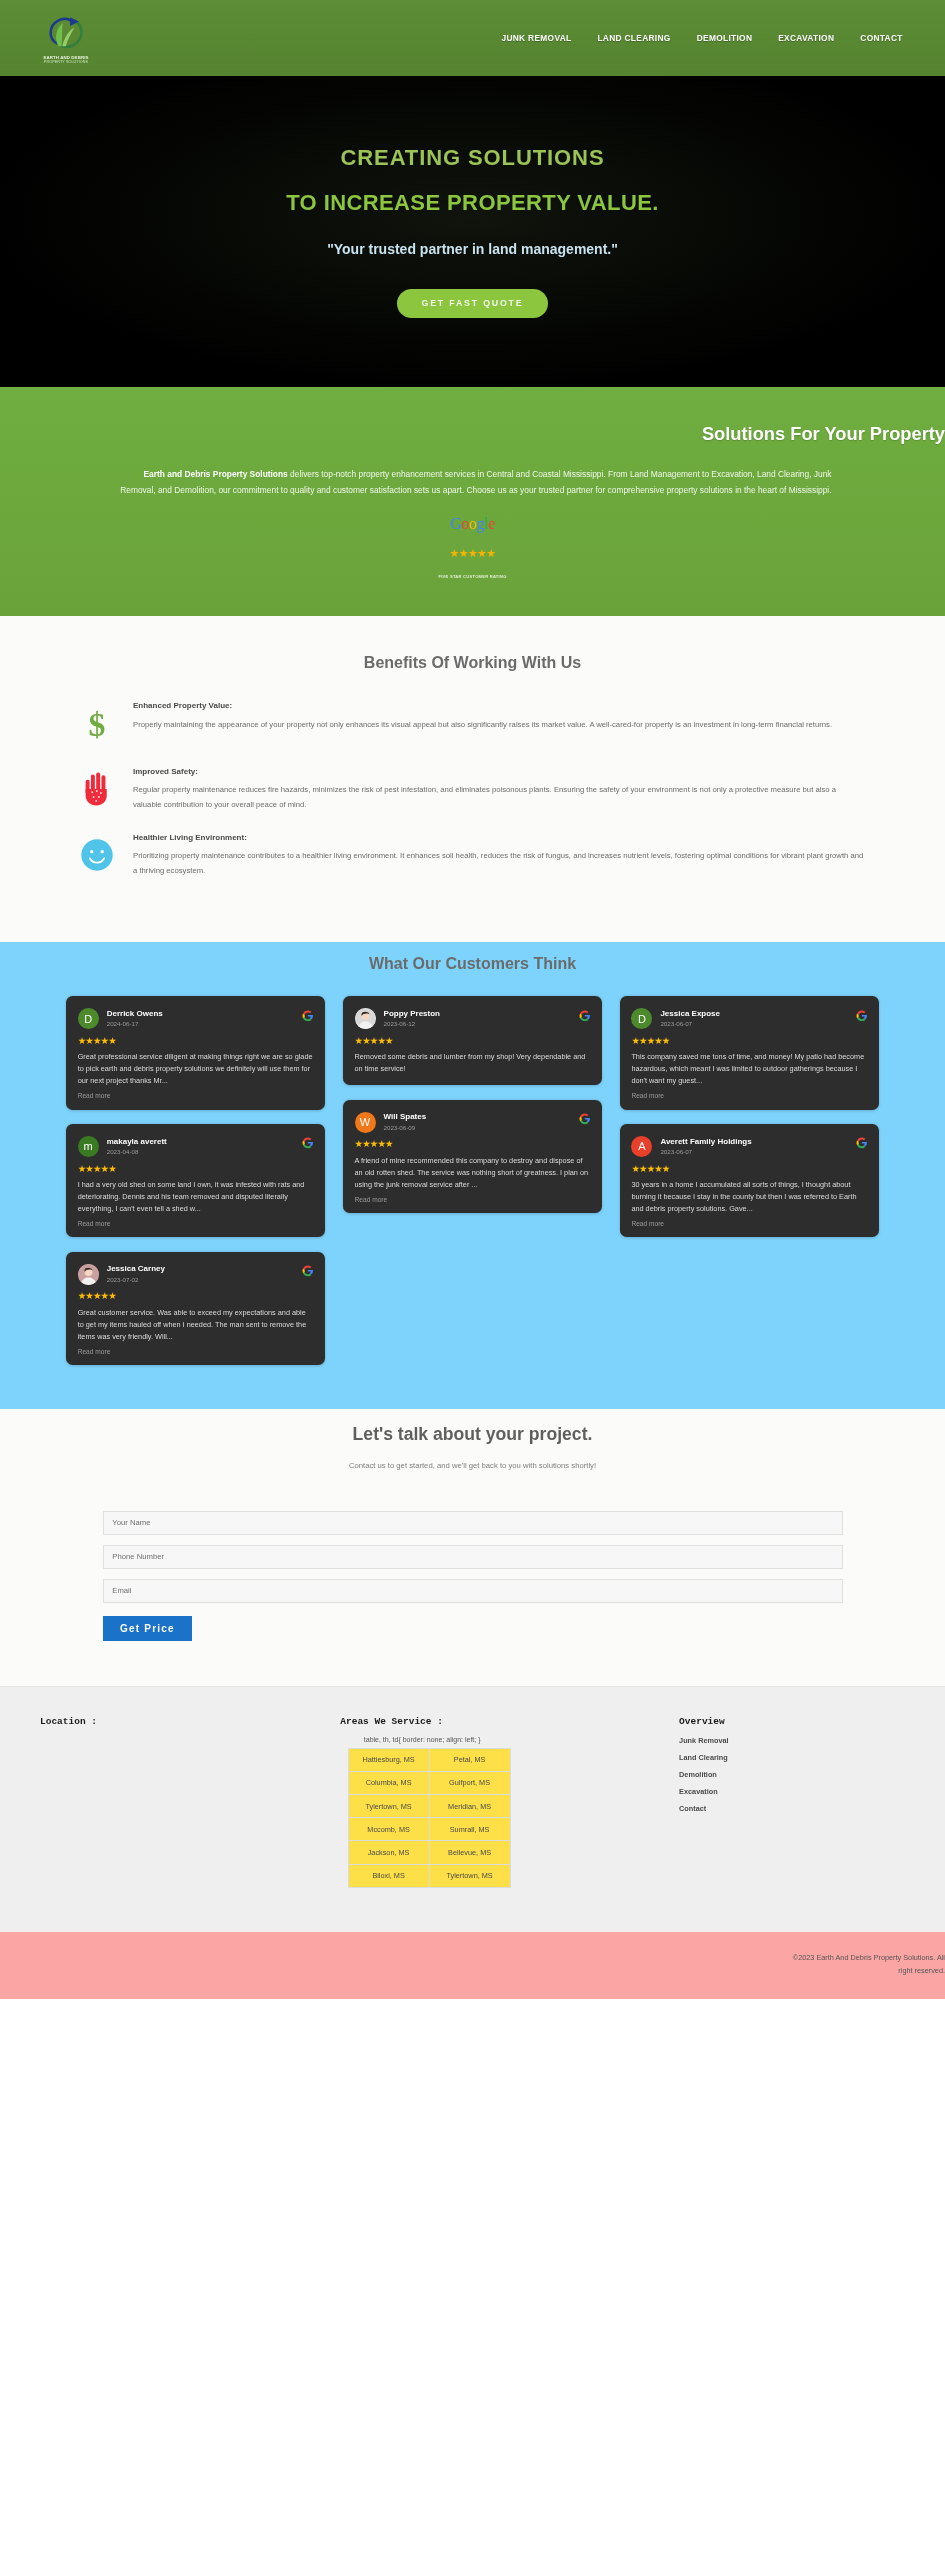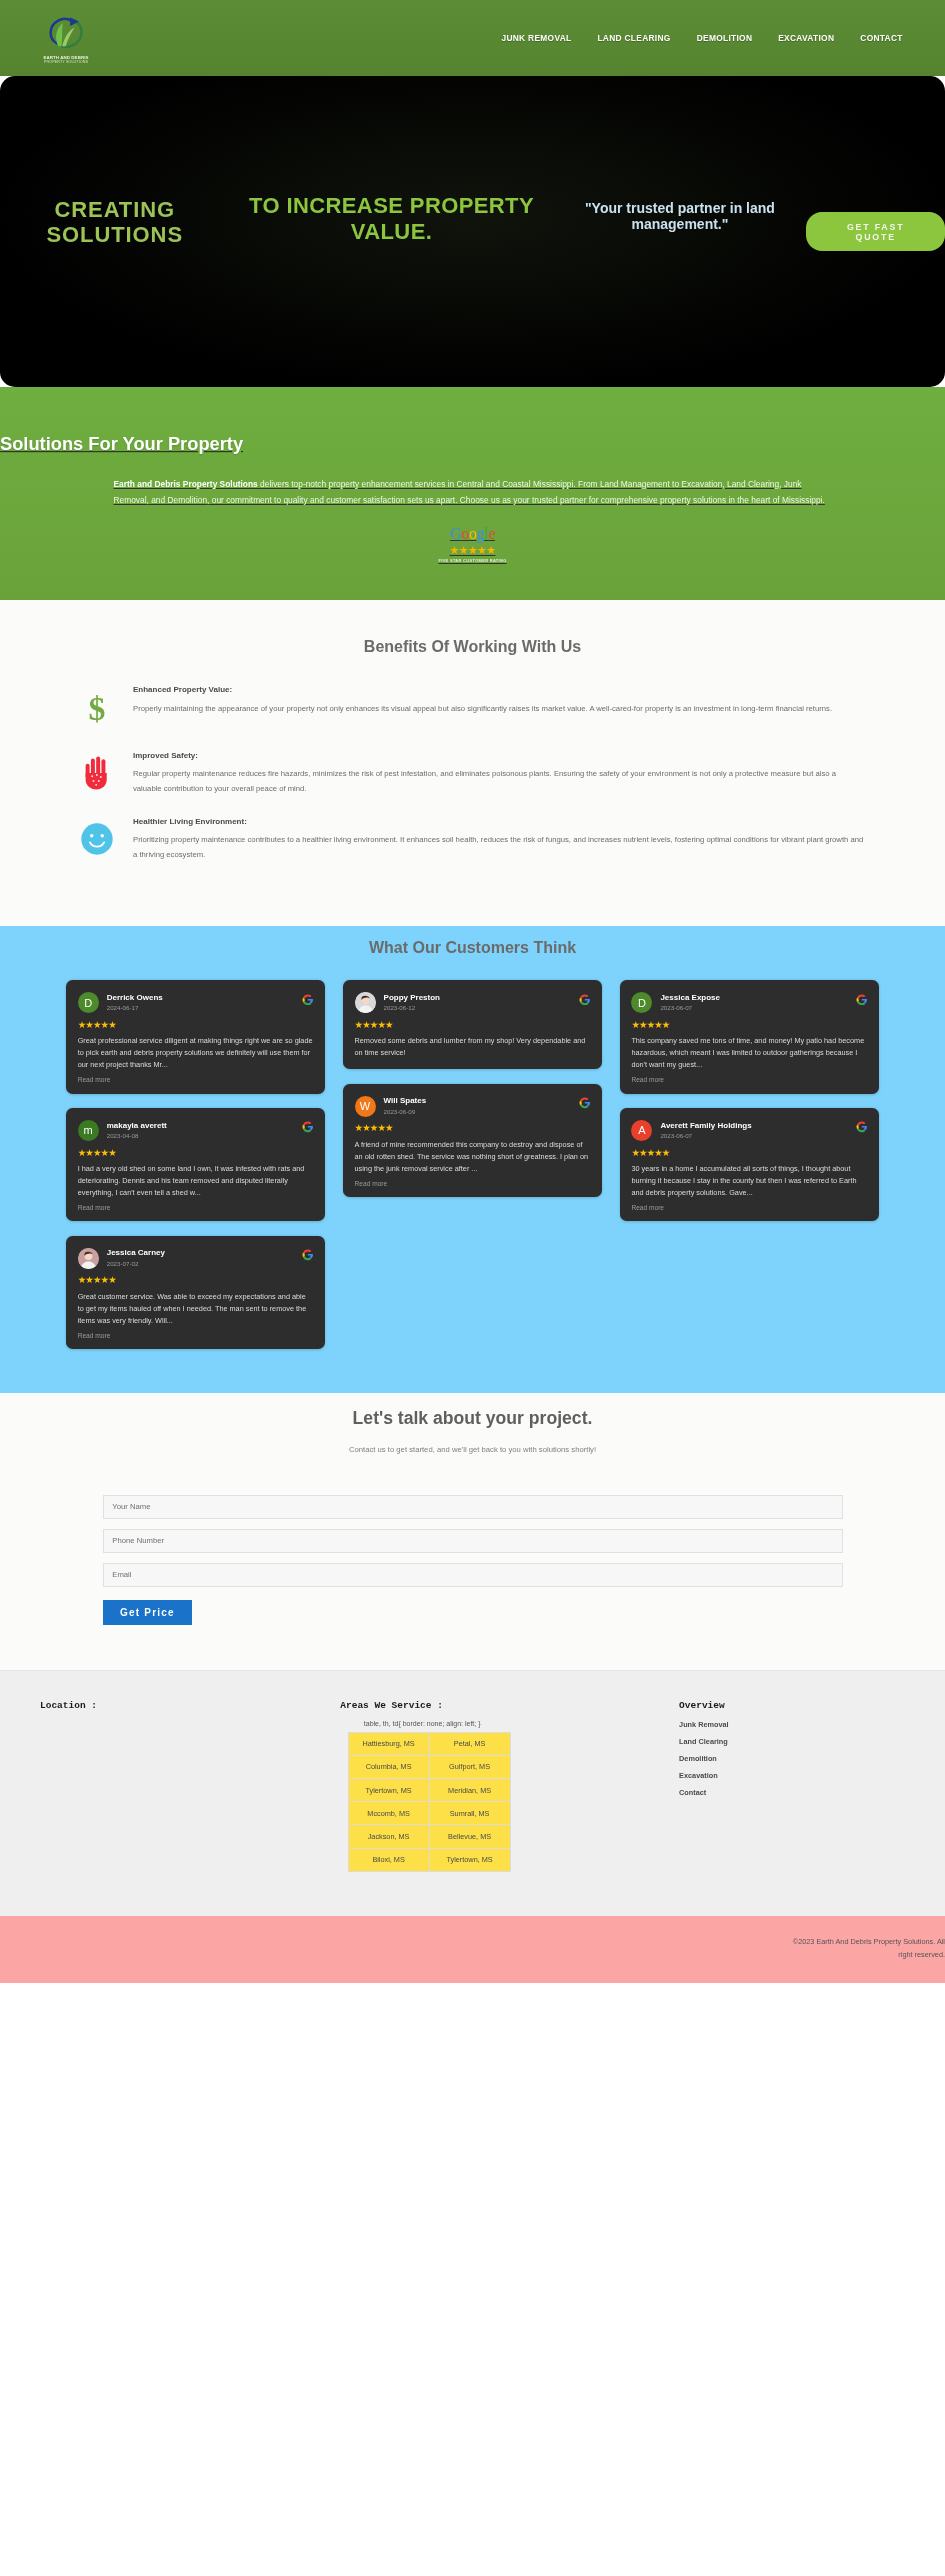--- a/index.html
+++ b/index.html
@@ -29,24 +29,23 @@
   .main-nav{ display:flex; gap:26px; align-items:center; padding-right:7.3px;}
   .main-nav a{
     color:#ffffff; text-decoration:none; font-size:8.4px;
     letter-spacing:0.3px; font-weight:bold; text-transform:uppercase;
     text-shadow:0 0.7px 0.7px rgba(0,0,0,.25);
   }
 
   
   .hero{
     height:311px; background:#050505;
-    display:flex; flex-direction:row; align-items:center; justify-content:center;
+    display:flex; flex-direction:column; align-items:center; justify-content:center;
     text-align:center;
     background-image:radial-gradient(ellipse at 50% 45%, #10140c 0%, #000 72%);
-    border-radius:15px;
   }
   .hero h1{
     font-size:22px; font-weight:bold; letter-spacing:0.9px;
     color:#9cc355; line-height:1.15; margin-bottom:19px;
     text-transform:uppercase;
   }
   .hero h2{
     font-size:22px; font-weight:bold; letter-spacing:0.4px;
     color:#8cc63f; margin-bottom:25px; text-transform:uppercase;
   }
@@ -58,32 +57,32 @@
     border:none; border-radius:16px; padding:9.5px 25px;
     font-size:8.8px; letter-spacing:1.8px; font-weight:bold;
     font-family:"Liberation Sans", sans-serif; cursor:pointer;
     text-transform:uppercase;
   }
 
   
   .solutions{
     background:#6aa83c;
     background:linear-gradient(180deg,#6fae40 0%,#6aa23a 100%);
-    padding:46px 0 37px 0; text-align:left;text-decoration:underline;
+    padding:36px 0 37px 0; text-align:right;
   }
   .solutions h2{
     font-size:18.3px; color:#fff; font-weight:bold; margin-bottom:20.5px;
     text-shadow:0 0.7px 1.5px rgba(0,0,0,.18);
   }
   .solutions p{
     max-width:718px; margin:0 auto; color:#f1f7e9;
     font-size:8.4px; line-height:2.0;
   }
   .solutions p b{ color:#ffffff; }
-  .google-badge{ margin-top:16px; display:flex; flex-direction:column; align-items:center; gap:2px;}
+  .google-badge{ margin-top:16px; display:flex; flex-direction:column; align-items:center; gap:15px;}
   .g-word{ font-size:16px; letter-spacing:-0.4px; font-family:"Liberation Serif", serif;}
   .g-word .b{color:#4285F4}.g-word .r{color:#EA4335}.g-word .y{color:#FBBC05}.g-word .g{color:#34A853}
   .g-stars{ color:#f5b301; font-size:11px; letter-spacing:-0.7px; line-height:1;}
   .g-sub{ font-size:4px; color:#e6f0d8; letter-spacing:0.3px; font-weight:bold;}
 
   
   .benefits{ background:#fbfbfa; padding:38px 0 43px 0; }
   .benefits h2{
     text-align:center; font-size:16px; color:#6b6b6b; font-weight:bold;
     margin-bottom:29px;

